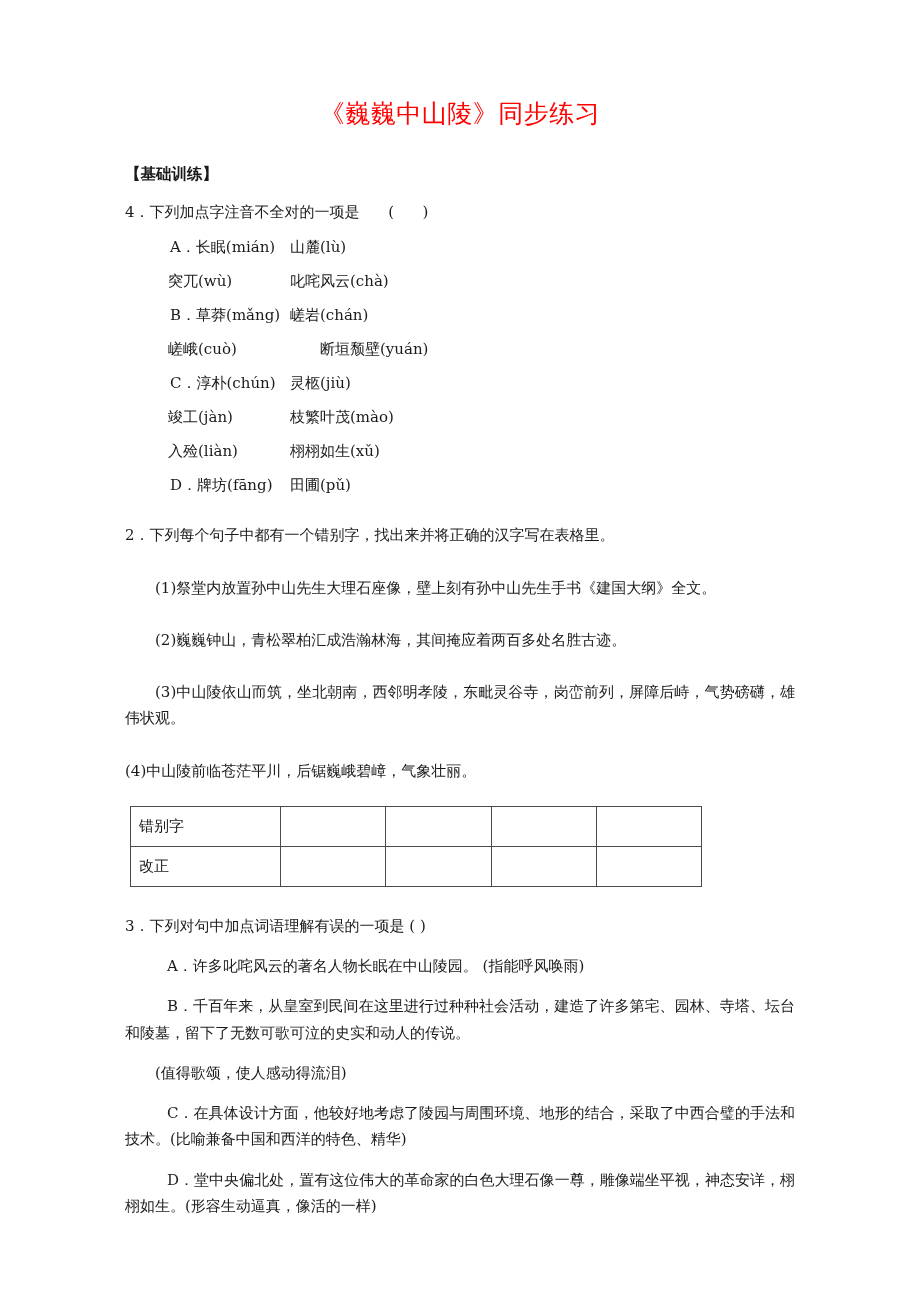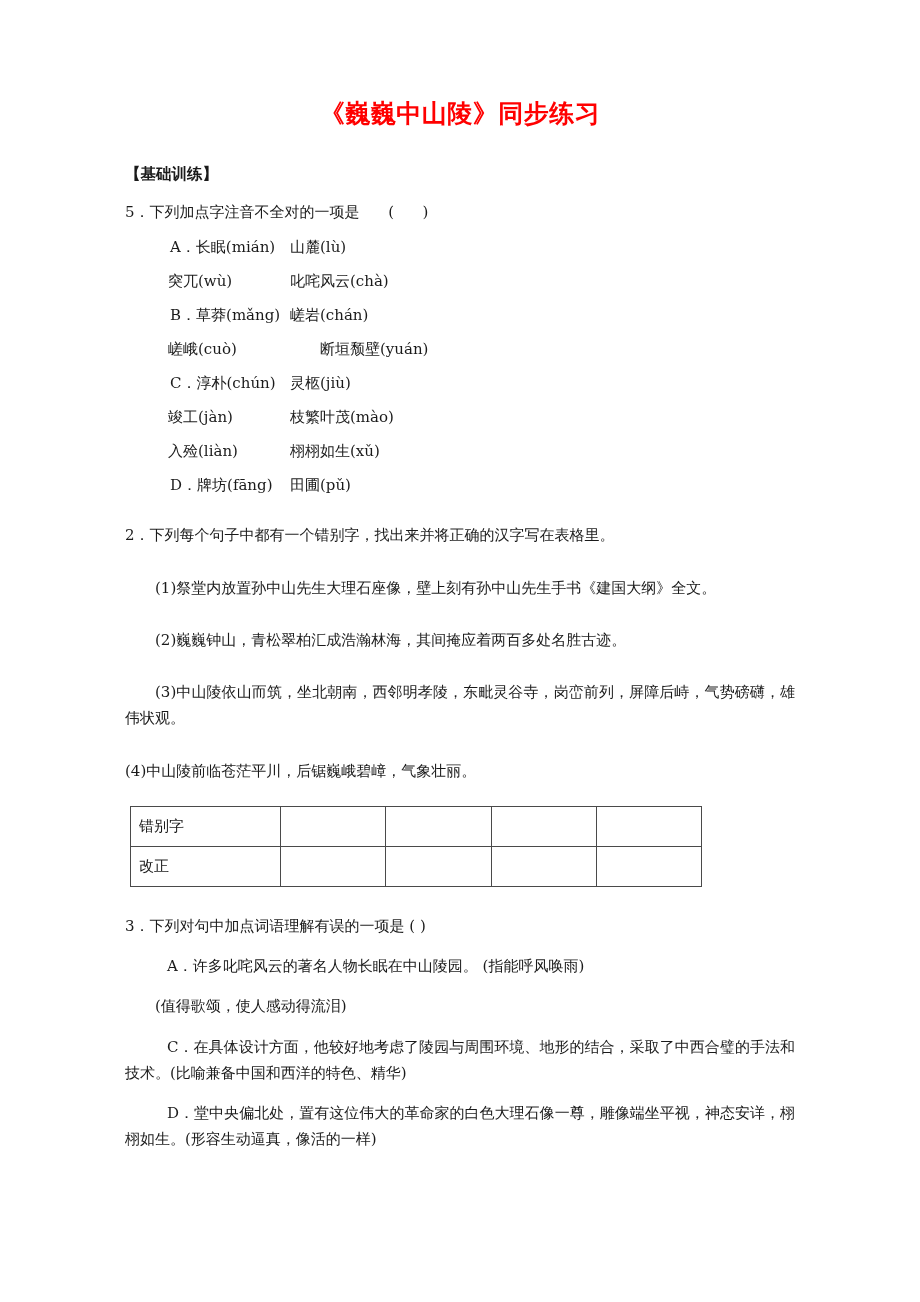--- a/index.html
+++ b/index.html
@@ -32,21 +32,21 @@
     top: 0;
     width: 670px;
   }
 
   .doc-title {
     margin: 0;
     padding-top: 98px;
     text-align: center;
     color: #ff0000;
     font-size: 25px;
-    font-weight: bold;
+    font-weight: normal;
     letter-spacing: 0.5px;
     line-height: 1.3;
     font-family: "DejaVu Serif", "Liberation Serif", serif;
   }
 
   .section-heading {
     margin: 0;
     padding-top: 32px;
     font-size: 15.5px;
     font-weight: bold;
@@ -144,21 +144,21 @@
 <body>
 
 <div class="page">
   <div class="content">
 
     <h1 class="doc-title">《巍巍中山陵》同步练习</h1>
 
     <div class="section-heading">【基础训练】</div>
 
     <div class="q">
-      <span class="q-num-line">5．下列加点字注音不全对的一项是      (      )</span>
+      <span class="q-num-line">4．下列加点字注音不全对的一项是      (      )</span>
 
       <div class="opt-grid">
         <div class="opt-row">
           <span class="col-a">A．长眠(mián)</span>
           <span class="col-b">山麓(lù)</span>
         </div>
         <div class="opt-row cont">
           <span class="col-a">突兀(wù)</span>
           <span class="col-b">叱咤风云(chà)</span>
         </div>
@@ -214,20 +214,21 @@
           </tr>
         </tbody>
       </table>
     </div>
 
     <div class="q3block">
       <div class="para indent0">3．下列对句中加点词语理解有误的一项是  (      )</div>
 
       <div class="optline">A．许多叱咤风云的著名人物长眠在中山陵园。  (指能呼风唤雨)</div>
 
+      <div class="optline">B．千百年来，从皇室到民间在这里进行过种种社会活动，建造了许多第宅、园林、寺塔、坛台和陵墓，留下了无数可歌可泣的史实和动人的传说。</div>
       <div class="optline paren">(值得歌颂，使人感动得流泪)</div>
 
       <div class="optline">C．在具体设计方面，他较好地考虑了陵园与周围环境、地形的结合，采取了中西合璧的手法和技术。(比喻兼备中国和西洋的特色、精华)</div>
 
       <div class="optline">D．堂中央偏北处，置有这位伟大的革命家的白色大理石像一尊，雕像端坐平视，神态安详，栩栩如生。(形容生动逼真，像活的一样)</div>
     </div>
 
   </div>
 </div>
 

